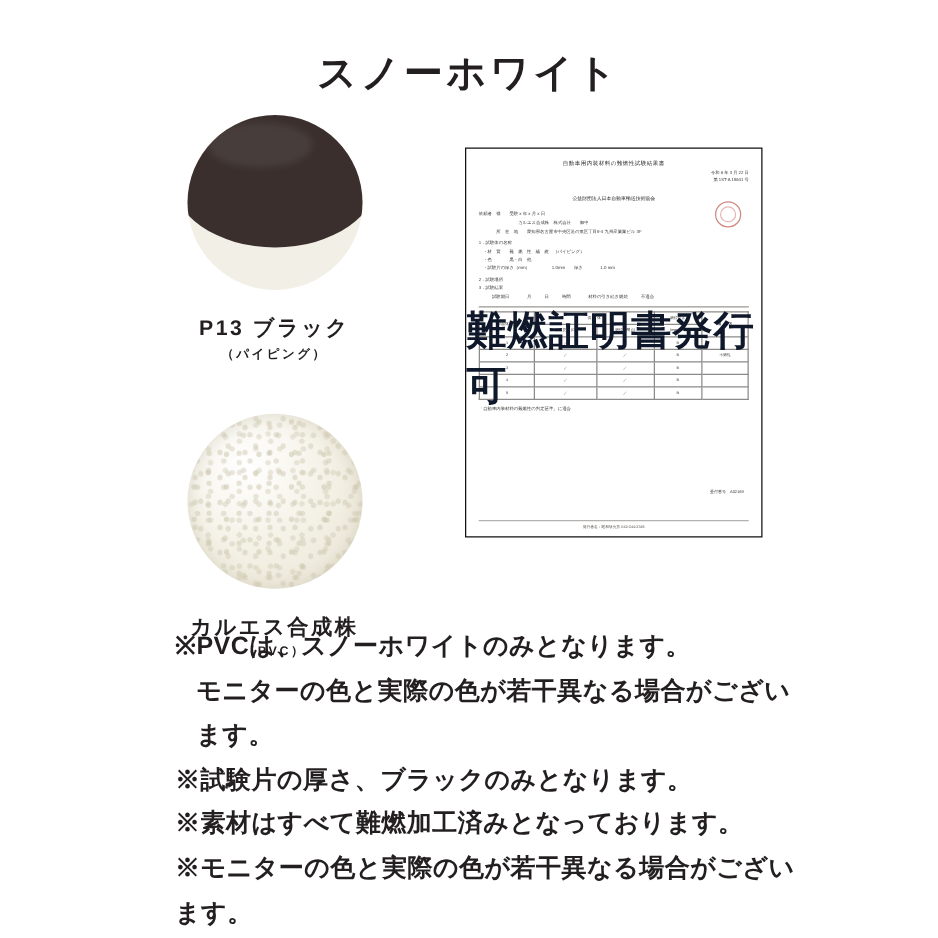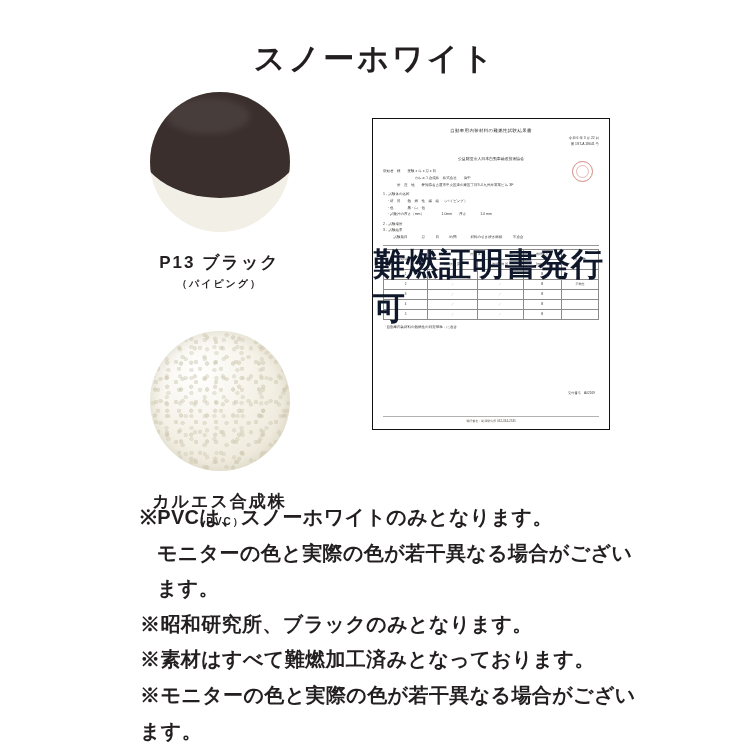--- a/index.html
+++ b/index.html
@@ -354,21 +354,21 @@
     <div class="cert-foot">発行者名：昭和研究所 042-344-2345</div>
     <div class="cert-overlay">難燃証明書発行可</div>
   </div>
 
   <div class="notes">
     <div>
       <span>※PVCは、スノーホワイトのみとなります。</span>
       <span class="note-sub">モニターの色と実際の色が若干異なる場合がございます。</span>
     </div>
     <div>
-      <span>※昭和研究所、ブラックのみとなります。</span>
+      <span>※試験片の厚さ、ブラックのみとなります。</span>
     </div>
     <div>
       <span>※素材はすべて難燃加工済みとなっております。</span>
     </div>
     <div>
       <span>※モニターの色と実際の色が若干異なる場合がございます。</span>
     </div>
   </div>
 
 </div>

